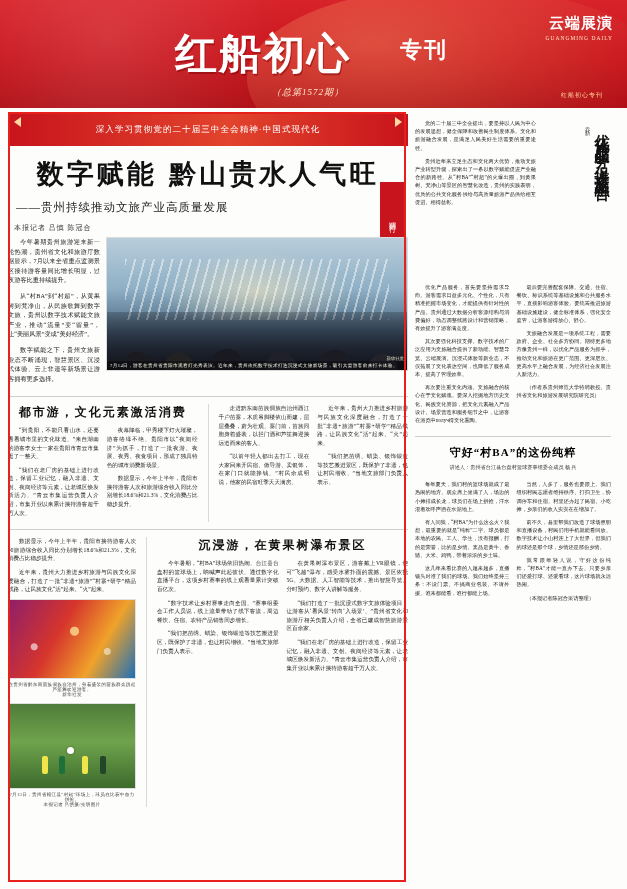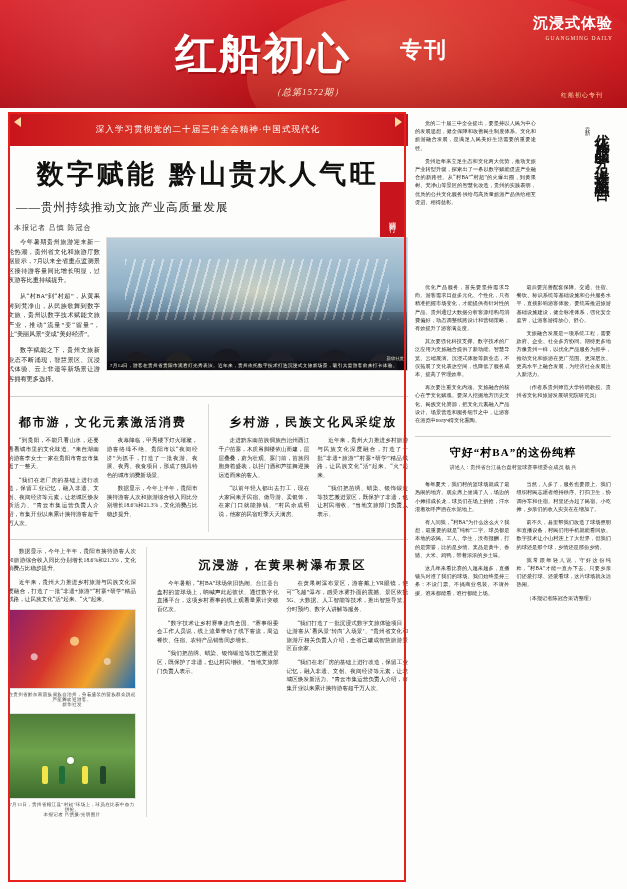--- a/index.html
+++ b/index.html
@@ -55,21 +55,21 @@
      radial-gradient(circle at 76% 93%,#1b1b24 16px,transparent 17px),
      radial-gradient(circle at 92% 97%,#23232c 14px,transparent 15px),
      linear-gradient(180deg,rgba(20,20,28,.25),#14141c);}
   .photo .streak{position:absolute;left:6%;right:6%;top:16%;height:46%;background:
      repeating-linear-gradient(105deg,rgba(255,255,255,.55) 0 2px,rgba(255,255,255,0) 2px 9px);
      filter:blur(.4px);opacity:.85;}
   .photo .glow{position:absolute;left:18%;top:10%;width:64%;height:52%;background:radial-gradient(ellipse at 50% 60%,rgba(255,236,190,.55),rgba(255,200,120,0) 70%);}
   .photo .cap{position:absolute;left:0;right:0;bottom:0;font-size:4.6px;color:#ffe;background:rgba(0,0,0,.35);padding:2px 3px;letter-spacing:.4px;}
   .photo .stamp{position:absolute;right:3px;bottom:9px;font-size:4.4px;color:#ffd;opacity:.9;}
 
-  .sechead{margin:10px 0 5px 0;font-size:12px;font-weight:bold;letter-spacing:2px;color:#111;text-align:center;}
+  .sechead{margin:0 0 5px 0;font-size:12px;font-weight:bold;letter-spacing:2px;color:#111;text-align:center;}
   .cols2{display:flex;gap:10px;}
   .cols3{display:flex;gap:8px;}
   .col{flex:1;}
   .txt{font-size:5.6px;line-height:8.6px;text-align:justify;color:#1d1d1d;}
   .txt p{margin:0 0 5px 0;text-indent:11px;}
   .rule{height:1px;background:#cfcfcf;margin:7px 0;}
   .vline{width:1px;background:#d9d9d9;}
 
   .photo2{position:relative;height:78px;margin:5px 0 3px 0;border:1px solid #e0e0e0;overflow:hidden;background:#143;}
   .p2a{position:absolute;inset:0;background:linear-gradient(120deg,#8e1f6a,#d6352c 40%,#f0a22a 70%,#1d6fb8 100%);}
@@ -98,21 +98,21 @@
 <body>
 
 <div class="page">
 
   <div class="masthead">
     <div class="mh-wave"></div>
     <div class="mh-title">红船初心</div>
     <div class="mh-zk">专刊</div>
     <div class="mh-sub">（总第1572期）</div>
     <div class="mh-logo">
-      <div class="lg">沉浸式体验</div>
+      <div class="lg">云端展演</div>
       <div class="lgs">GUANGMING DAILY</div>
     </div>
     <div class="mh-seal">红船初心专刊</div>
   </div>
 
   <div class="hl"></div>
 
   <div class="body">
 
     <div class="left">
@@ -152,21 +152,20 @@
               <p>“我们在老厂房的基础上进行改造，保留工业记忆，融入非遗、文创、夜间经济等元素，让老城区焕发新活力。”青云市集运营负责人介绍，市集开业以来累计接待游客超千万人次。</p>
             </div>
             <div class="col txt">
               <p>夜幕降临，甲秀楼下灯火璀璨，游客络绎不绝。贵阳市以“夜间经济”为抓手，打造了一批夜游、夜展、夜秀、夜食项目，形成了独具特色的城市消费新场景。</p>
               <p>数据显示，今年上半年，贵阳市接待游客人次和旅游综合收入同比分别增长18.6%和21.3%，文化消费占比稳步提升。</p>
             </div>
           </div>
         </div>
         <div class="vline"></div>
         <div class="col">
-          <div class="sechead">乡村游，民族文化风采绽放</div>
           <div class="cols3">
             <div class="col txt">
               <p>走进黔东南苗族侗族自治州西江千户苗寨，木质吊脚楼依山而建，层层叠叠，蔚为壮观。寨门前，苗族同胞身着盛装，以拦门酒和芦笙舞迎接远道而来的客人。</p>
               <p>“以前年轻人都出去打工，现在大家回来开民宿、做导游、卖银饰，在家门口就能挣钱。”村民余成明说，他家的民宿旺季天天满房。</p>
             </div>
             <div class="col txt">
               <p>近年来，贵州大力推进乡村旅游与民族文化深度融合，打造了一批“非遗+旅游”“村寨+研学”精品线路，让民族文化“活”起来、“火”起来。</p>
               <p>“我们把苗绣、蜡染、银饰锻造等技艺搬进景区，既保护了非遗，也让村民增收。”当地文旅部门负责人表示。</p>
             </div>
           </div>

